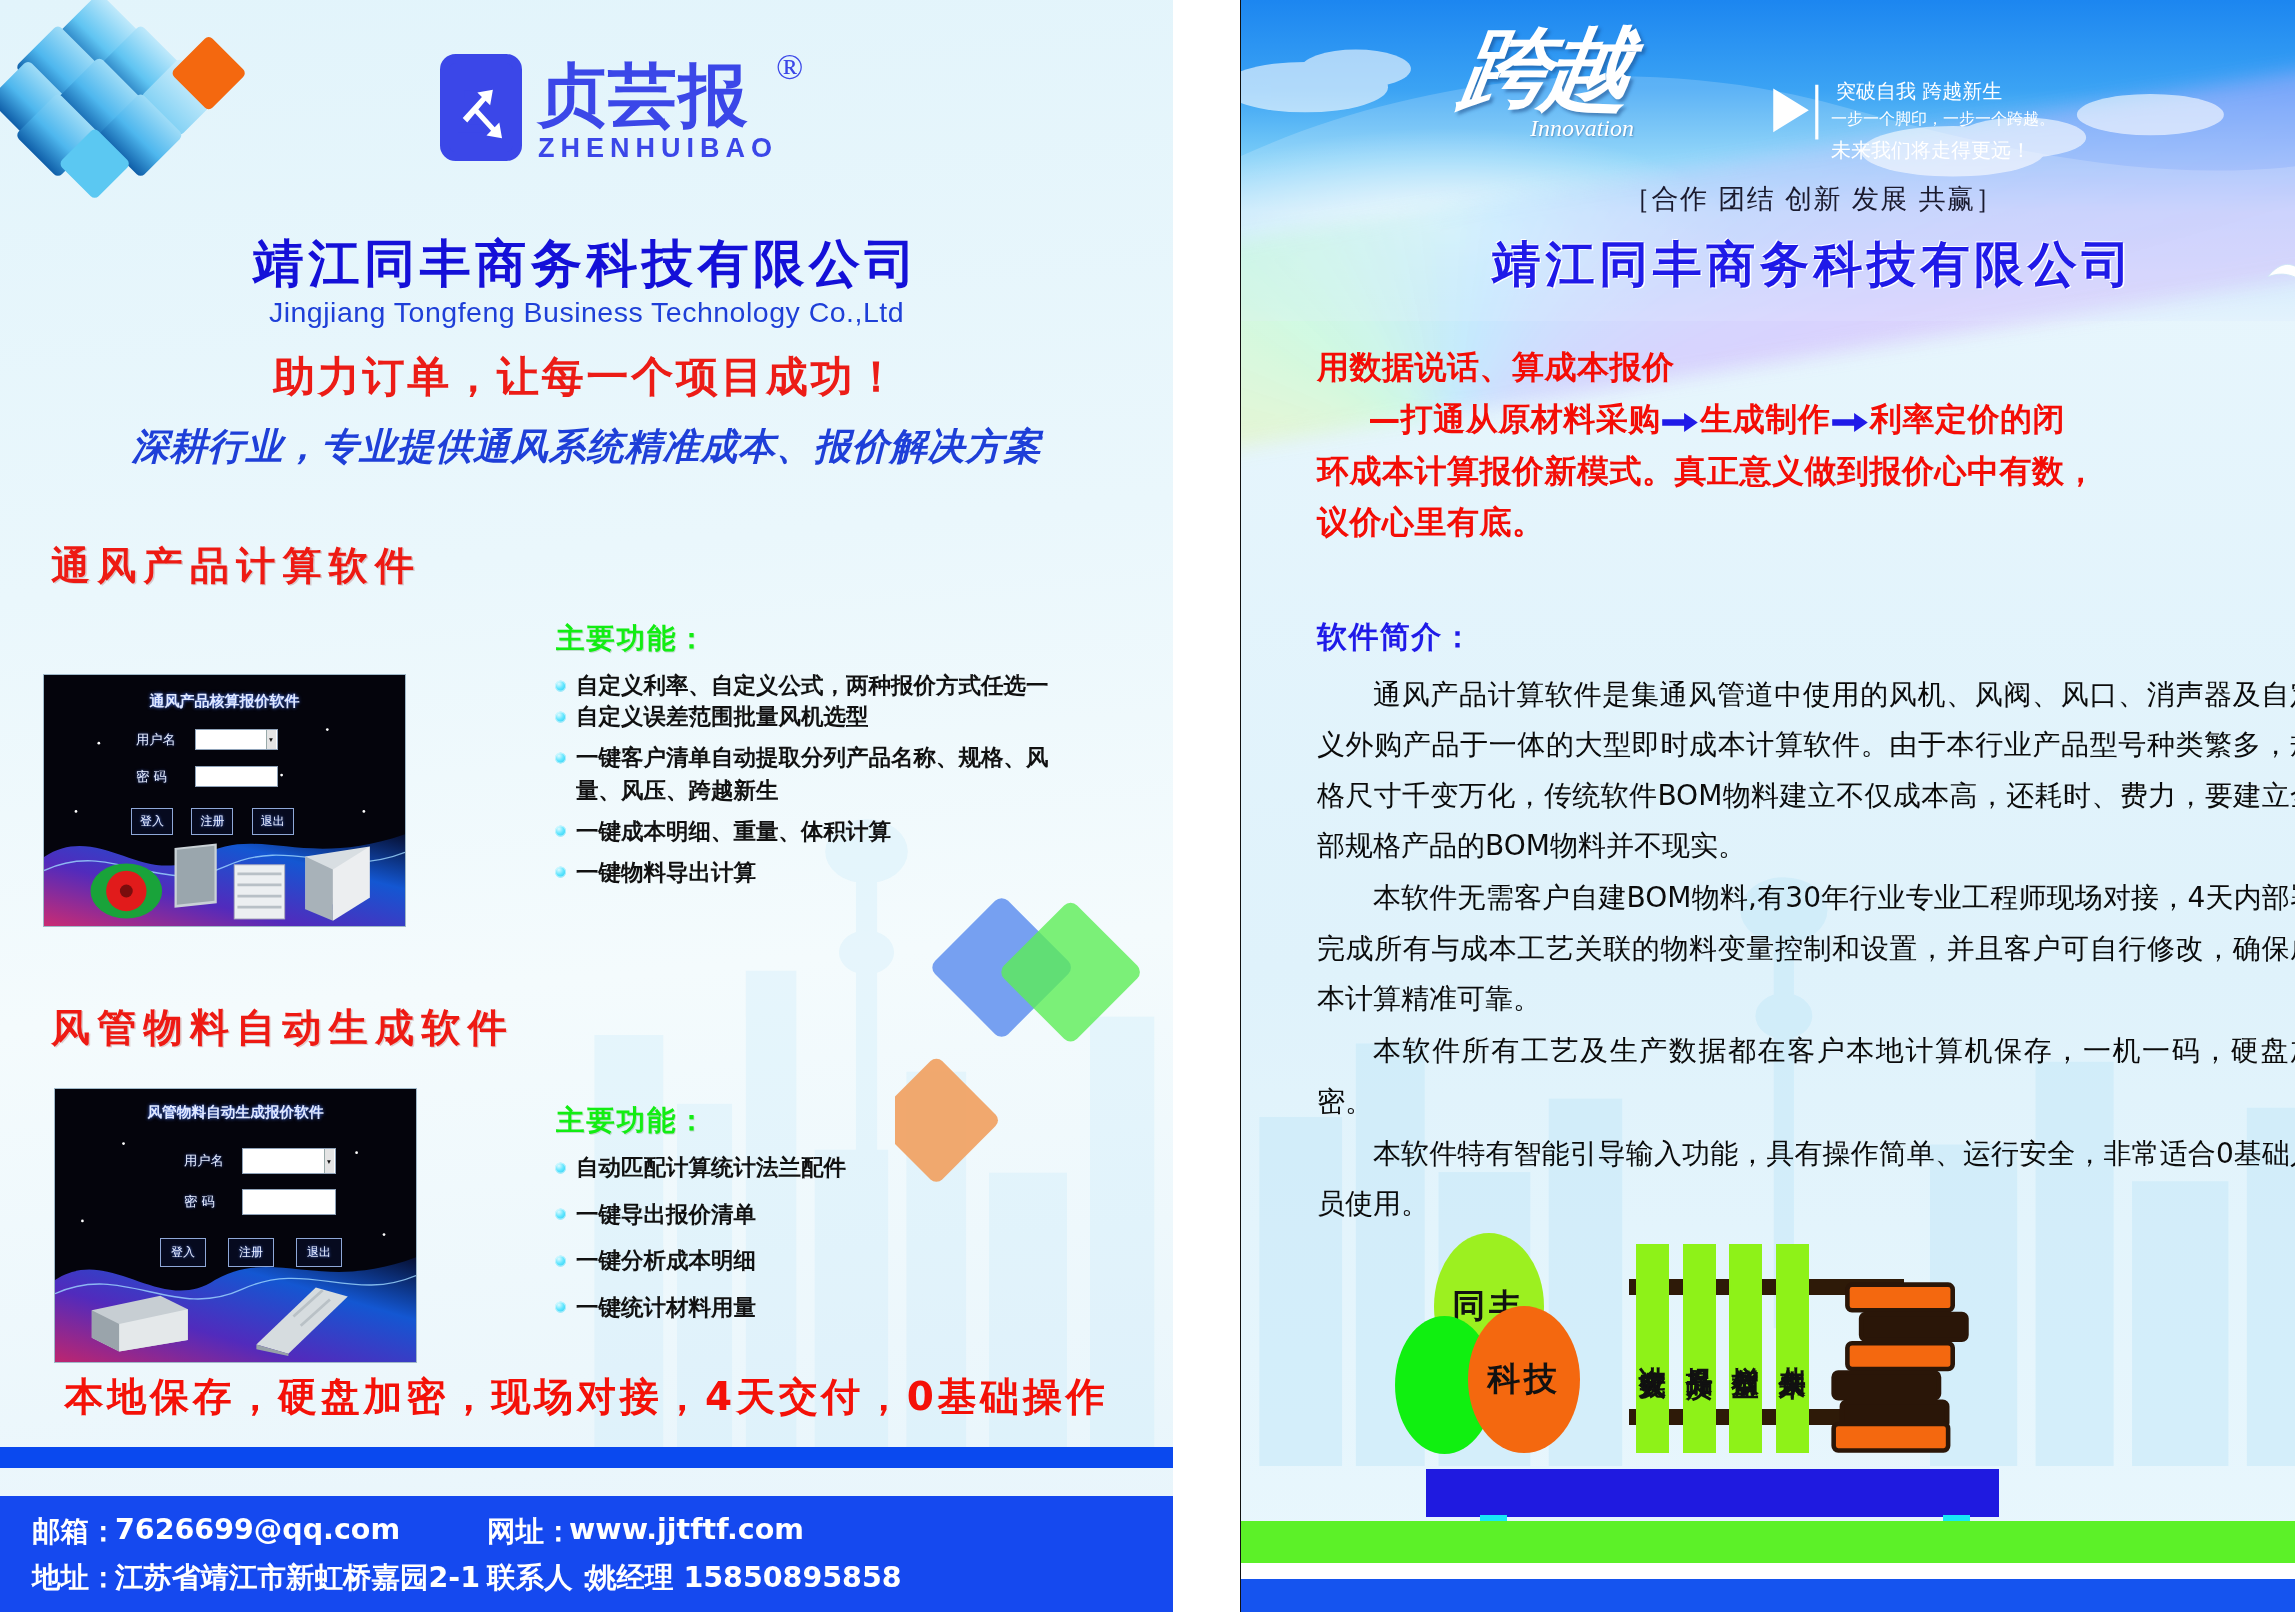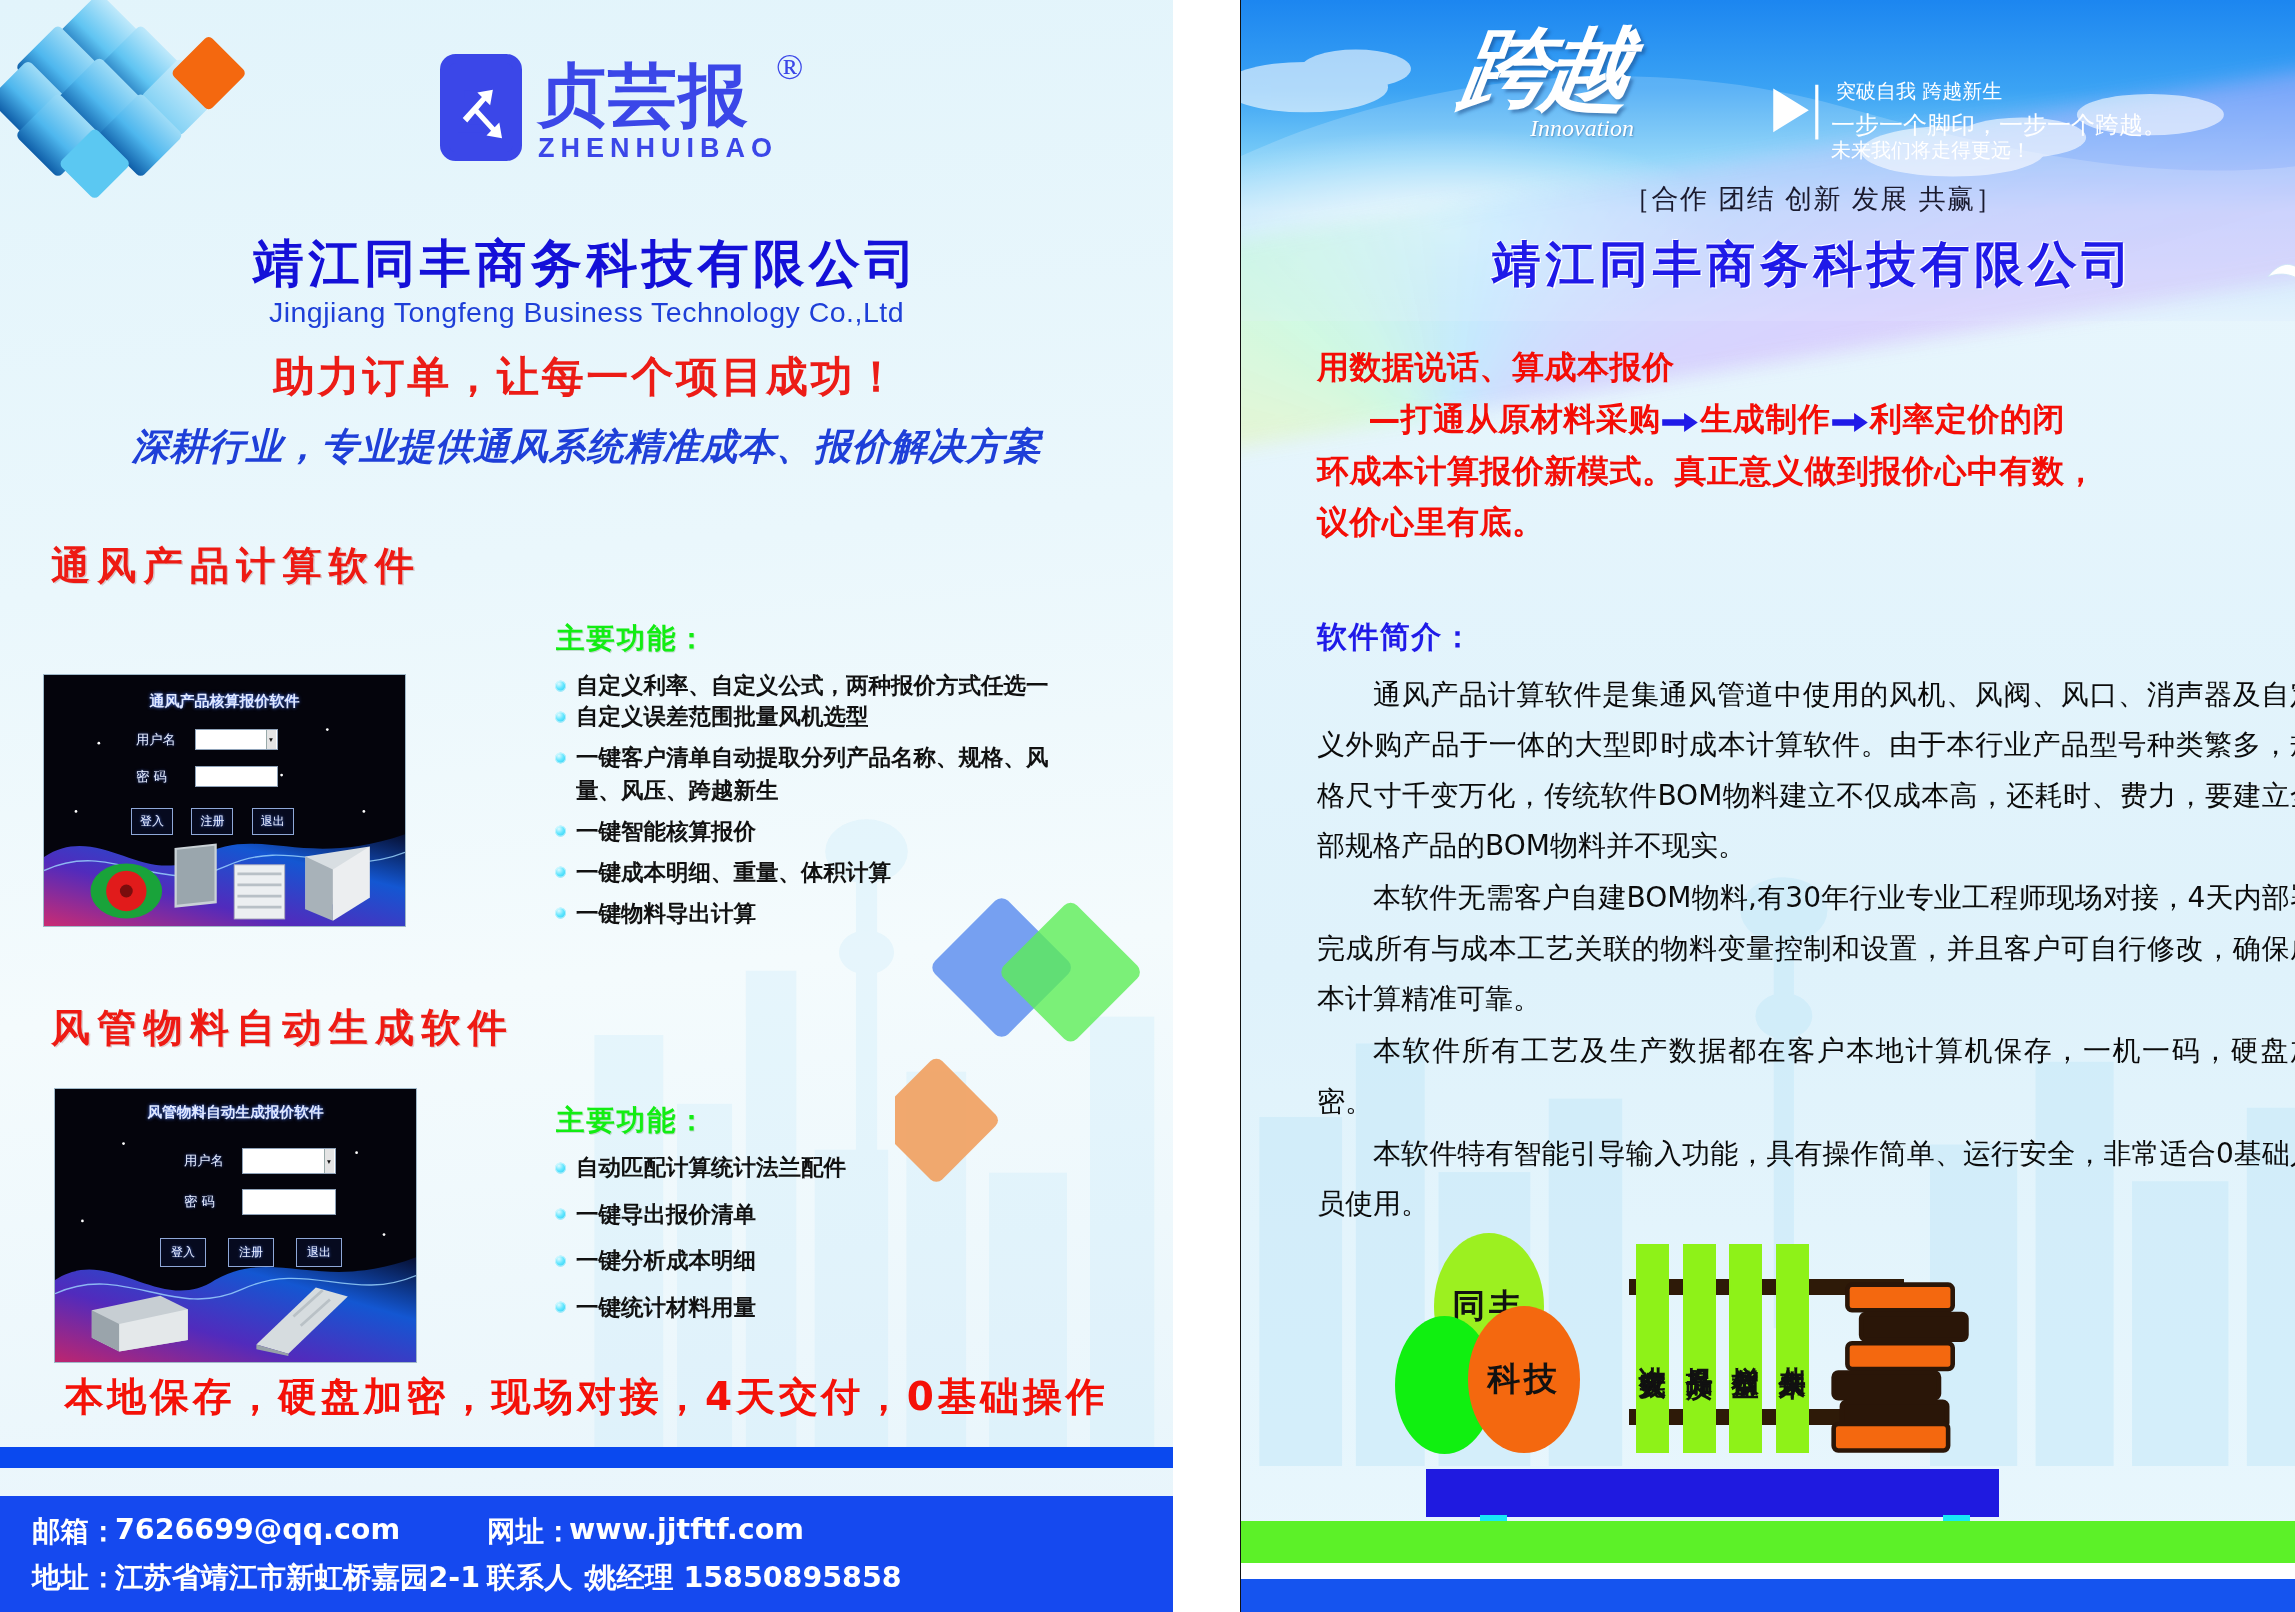--- a/index.html
+++ b/index.html
@@ -151,21 +151,21 @@
     text-shadow:3.2px 3.2px 3.2px rgba(20,60,120,.45);
     transform:skewX(-8deg);
   }
   .r-innov {
     position:absolute; left:289px; top:115px;
     font-family:"Liberation Serif", serif; font-size:24px; color:#ffffff;
     font-style:italic; text-shadow:0.9px 0.9px 1.8px rgba(20,60,120,.4);
   }
   .r-playicon { position:absolute; left:530px; top:82px; }
   .r-tag1 { position:absolute; left:595px; top:78px; color:#fff; font-size:20px; font-family:"DejaVu Sans", sans-serif; white-space:nowrap;}
-  .r-tag2 { position:absolute; left:590px; top:109px; color:#fff; font-size:24px; font-family:"DejaVu Sans", sans-serif; white-space:nowrap;}
+  .r-tag2 { position:absolute; left:590px; top:109px; color:#fff; font-size:16px; font-family:"DejaVu Sans", sans-serif; white-space:nowrap;}
   .r-tag3 { position:absolute; left:590px; top:137px; color:#fff; font-size:20px; font-family:"DejaVu Sans", sans-serif; white-space:nowrap;}
   .r-motto {
     position:absolute; left:0; top:181px; width:1145px; text-align:center;
     font-family:"DejaVu Sans", sans-serif; font-size:27px; color:#1a1a2e; letter-spacing:1.4px;
   }
   .r-company {
     position:absolute; left:0; top:232px; width:1145px; text-align:center;
     font-family:"DejaVu Sans", sans-serif; font-size:49px; font-weight:700;
     color:#1f1ae8; letter-spacing:4.6px;
     text-shadow:1.4px 1.4px 0 #ffffff, -0.9px -0.9px 0 #ffffff;
@@ -340,21 +340,20 @@
         <polygon points="540,118 620,68 620,180 540,230" fill="#eceef0"></polygon>
       </svg>
     </div>
 
     <div class="feat-head" style="left:556px; top:620px;">主要功能：</div>
     <div class="feat-list" style="left:551px; top:670px; width:606px;">
       <div class="feat-li" style="font-size:22.5px; ">自定义利率、自定义公式，两种报价方式任选一</div>
       <div class="feat-li" style="font-size:22.5px; margin-bottom:10px;">自定义误差范围批量风机选型</div>
       <div class="feat-li" style="font-size:22.5px; margin-bottom:1.8px;">一键客户清单自动提取分列产品名称、规格、风</div>
       <div style="padding-left:25px; font-size:22.5px; font-weight:600; color:#111; font-family:'DejaVu Sans',sans-serif; margin-bottom:10px;">量、风压、跨越新生</div>
-      <div class="feat-li" style="font-size:22.5px; margin-bottom:10px;">一键智能核算报价</div>
       <div class="feat-li" style="font-size:22.5px; margin-bottom:10px;">一键成本明细、重量、体积计算</div>
       <div class="feat-li" style="font-size:22.5px;">一键物料导出计算</div>
     </div>
 
     <svg style="position:absolute; left:895px; top:872px; width:285px; height:331px;" viewBox="0 0 620 720">
       <rect x="120" y="95" width="225" height="225" rx="20" transform="rotate(45 232 207)" fill="#6f9bf0" opacity=".95"></rect>
       <rect x="270" y="105" width="225" height="225" rx="20" transform="rotate(45 382 217)" fill="#5ced56" opacity=".8"></rect>
       <rect x="-10" y="440" width="200" height="200" rx="18" transform="rotate(45 90 540)" fill="#f0a366" opacity=".95"></rect>
     </svg>
 

